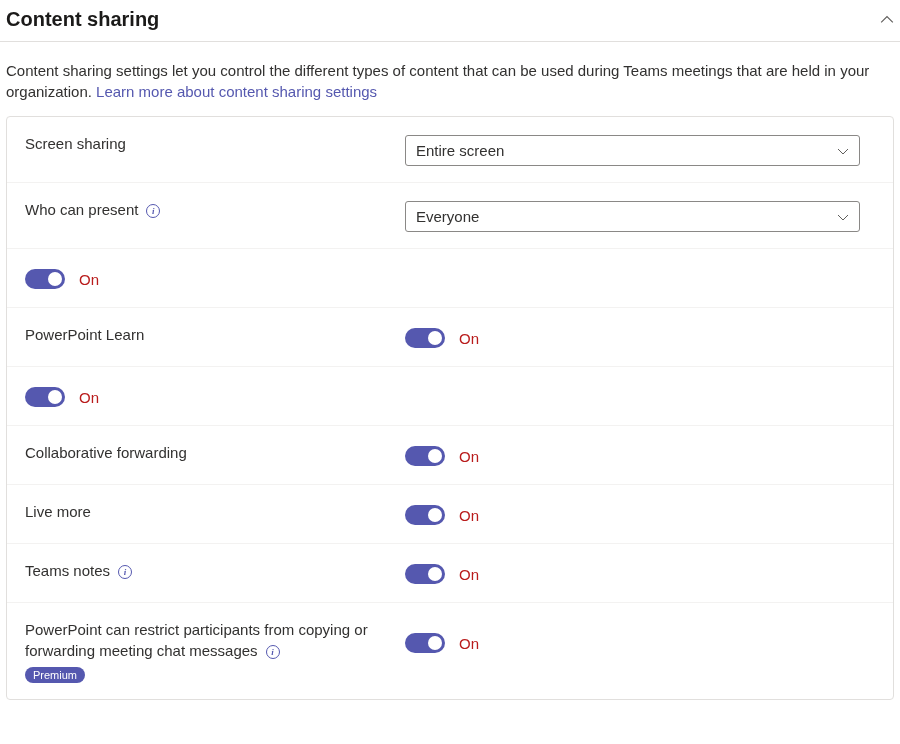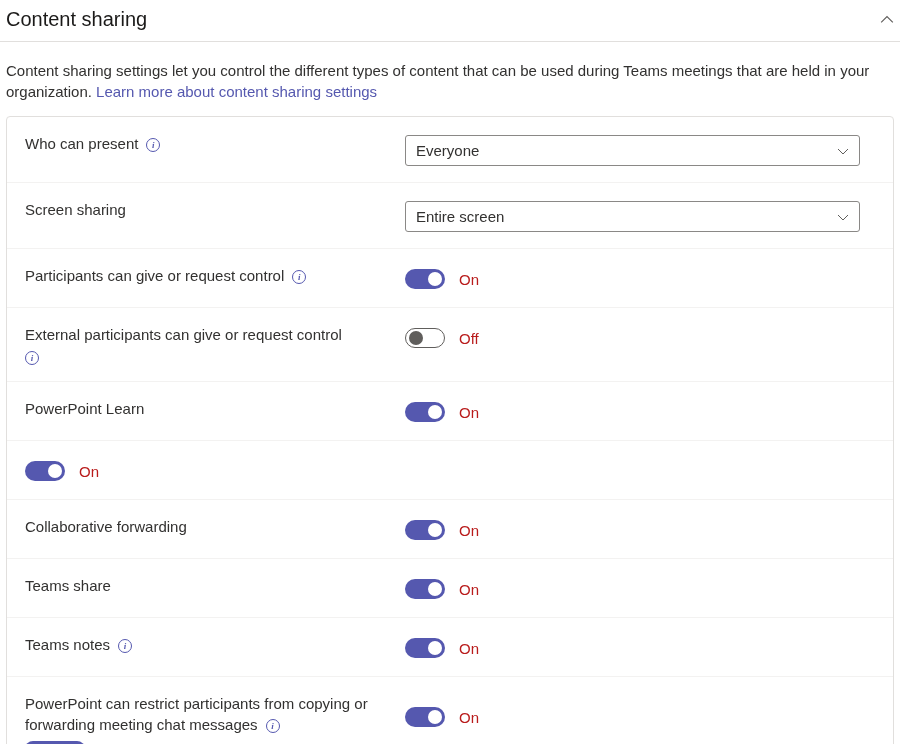--- a/index.html
+++ b/index.html
@@ -12,21 +12,21 @@
     }
     .section-header {
       display: flex;
       justify-content: space-between;
       align-items: center;
       padding: 8px 6px 10px 6px;
       border-bottom: 1px solid #e1dfdd;
     }
     .section-title {
       font-size: 20px;
-      font-weight: 400;
+      font-weight: 700;
       color: #1b1a19;
     }
     .chevron-up {
       width: 14px;
       height: 14px;
       color: #605e5c;
     }
     .description {
       padding: 18px 2px 14px 6px;
       font-size: 15px;
@@ -166,79 +166,59 @@
 
 <div class="description">
   <span>Content sharing settings let you control the different types of content that can be used during Teams meetings that are held in your organization. </span><a>Learn more about content sharing settings</a>
 </div>
 
 <div class="settings-panel">
 
   <div class="setting-row">
     <div class="setting-label-col">
       <div>
+        <span class="setting-label">Screen sharing</span>
+      </div>
+    </div>
+    <div class="setting-control-col">
+      <div class="dropdown">
+        <span>Entire screen</span>
+        <svg class="chevron-down" viewBox="0 0 12 12">
+            <path d="M1 4 L6 9 L11 4" fill="none" stroke="currentColor" stroke-width="1"></path>
+          </svg>
+      </div>
+    </div>
+  </div>
+
+  <div class="setting-row">
+    <div class="setting-label-col">
+      <div>
         <span class="setting-label">Who can present</span>
         <span class="info-icon">i</span>
       </div>
     </div>
     <div class="setting-control-col">
       <div class="dropdown">
         <span>Everyone</span>
         <svg class="chevron-down" viewBox="0 0 12 12">
             <path d="M1 4 L6 9 L11 4" fill="none" stroke="currentColor" stroke-width="1"></path>
           </svg>
       </div>
     </div>
   </div>
 
   <div class="setting-row">
-    <div class="setting-label-col">
-      <div>
-        <span class="setting-label">Screen sharing</span>
-      </div>
-    </div>
-    <div class="setting-control-col">
-      <div class="dropdown">
-        <span>Entire screen</span>
-        <svg class="chevron-down" viewBox="0 0 12 12">
-            <path d="M1 4 L6 9 L11 4" fill="none" stroke="currentColor" stroke-width="1"></path>
-          </svg>
-      </div>
-    </div>
-  </div>
-
-  <div class="setting-row">
-    <div class="setting-label-col">
-      <div>
-        <span class="setting-label">Participants can give or request control</span>
-        <span class="info-icon">i</span>
-      </div>
-    </div>
-    <div class="setting-control-col">
-      <div class="toggle on">
-          <div class="knob"></div>
-        </div>
-      <span class="toggle-state">On</span>
-    </div>
-  </div>
-
-  <div class="setting-row">
-    <div class="setting-label-col">
-      <div>
-        <span class="setting-label">External participants can give or request control</span>
-      </div>
-      <span class="info-icon" style="margin-left:0;">i</span>
-    </div>
-    <div class="setting-control-col">
-      <div class="toggle off">
-          <div class="knob"></div>
-        </div>
-      <span class="toggle-state">Off</span>
-    </div>
-  </div>
+    <div class="setting-control-col">
+      <div class="toggle on">
+          <div class="knob"></div>
+        </div>
+      <span class="toggle-state">On</span>
+    </div>
+  </div>
+
 
   <div class="setting-row">
     <div class="setting-label-col">
       <div>
         <span class="setting-label">PowerPoint Learn</span>
       </div>
     </div>
     <div class="setting-control-col">
       <div class="toggle on">
           <div class="knob"></div>
@@ -266,21 +246,21 @@
       <div class="toggle on">
           <div class="knob"></div>
         </div>
       <span class="toggle-state">On</span>
     </div>
   </div>
 
   <div class="setting-row">
     <div class="setting-label-col">
       <div>
-        <span class="setting-label">Teams share</span>
+        <span class="setting-label">Live more</span>
       </div>
     </div>
     <div class="setting-control-col">
       <div class="toggle on">
           <div class="knob"></div>
         </div>
       <span class="toggle-state">On</span>
     </div>
   </div>
 

